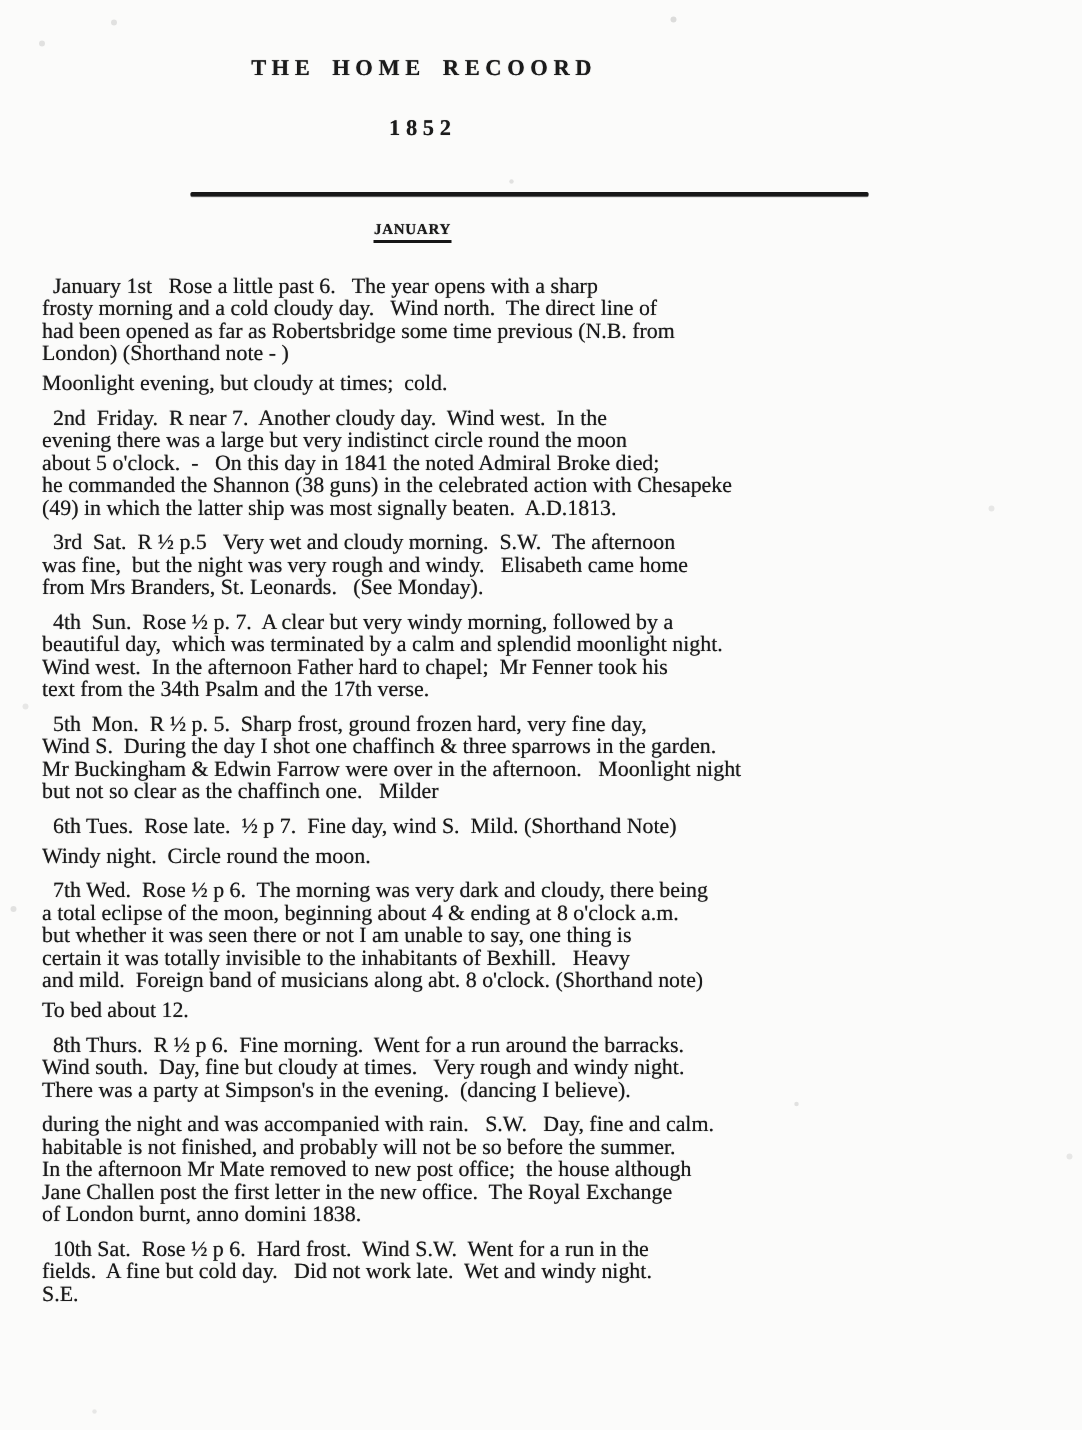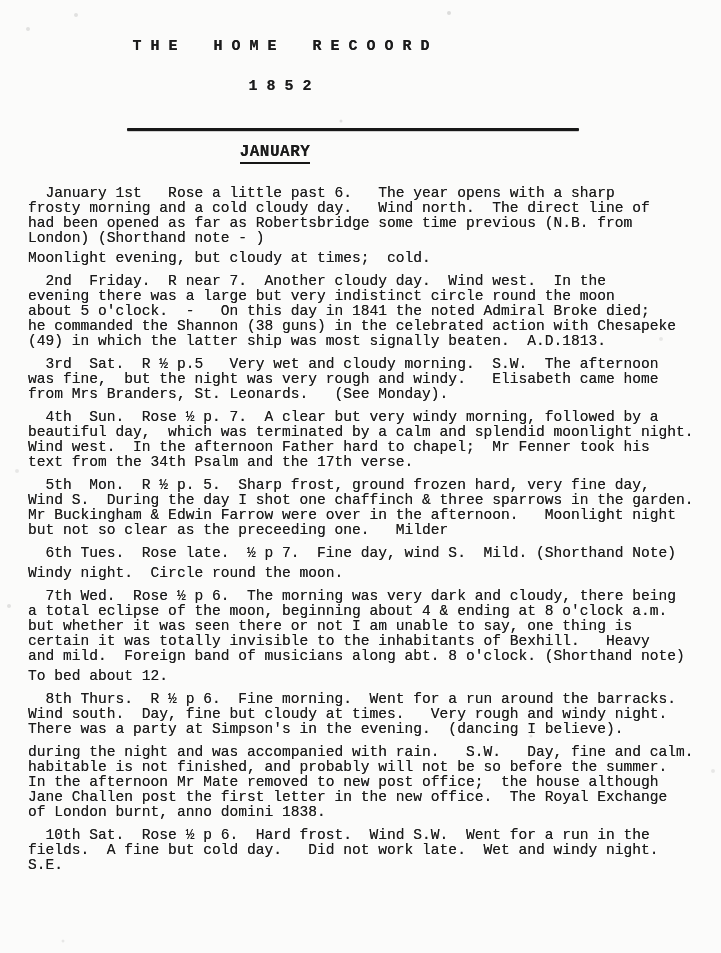--- a/index.html
+++ b/index.html
@@ -4,21 +4,21 @@
 <style>
   html, body { margin: 0; padding: 0; }
   body {
     width: 721px; height: 953px;
     background: #fbfbfa;
     overflow: hidden;
   }
   .page {
     position: relative;
     width: 602px; height: 953px;
-    font-family: Liberation Mono, monospace;
+    font-family: Liberation Serif, serif;
     color: var(--ink, #1b1b1b);
   }
   .header-title {
     padding-top: 38px;
     text-align: center;
     position: relative; left: -20px;
     font-weight: bold;
     font-size: 15px;
     white-space: pre;
     text-shadow: 0 0 0.6px rgba(15,15,15,0.75);
@@ -40,21 +40,21 @@
     box-shadow: 0 0.5px 0 rgba(0,0,0,0.35);
   }
   .month-row {
     margin-top: 12px;
     text-align: center;
   }
   .month-heading {
     display: inline-block;
     position: relative; left: -26px;
     font-weight: bold;
-    font-size: 16px;
+    font-size: 10px;
     letter-spacing: 0.5px;
     border-bottom: 2px solid #161616;
     padding-bottom: 1px;
     text-shadow: 0 0 0.6px rgba(15,15,15,0.8);
   }
   .entries {
     margin-top: 22px;
     padding-left: 28px;
     font-size: 14.6px;
     line-height: 15px;
@@ -118,21 +118,21 @@
       <div class="entry">
         <div class="line">  4th  Sun.  Rose ½ p. 7.  A clear but very windy morning, followed by a</div>
         <div class="line">beautiful day,  which was terminated by a calm and splendid moonlight night.</div>
         <div class="line">Wind west.  In the afternoon Father hard to chapel;  Mr Fenner took his</div>
         <div class="line">text from the 34th Psalm and the 17th verse.</div>
       </div>
       <div class="entry">
         <div class="line">  5th  Mon.  R ½ p. 5.  Sharp frost, ground frozen hard, very fine day,</div>
         <div class="line">Wind S.  During the day I shot one chaffinch &amp; three sparrows in the garden.</div>
         <div class="line">Mr Buckingham &amp; Edwin Farrow were over in the afternoon.   Moonlight night</div>
-        <div class="line">but not so clear as the preceeding one.   Milder</div>
+        <div class="line">but not so clear as the chaffinch one.   Milder</div>
       </div>
       <div class="entry">
         <div class="line">  6th Tues.  Rose late.  ½ p 7.  Fine day, wind S.  Mild. (Shorthand Note)</div>
         <div class="line note">Windy night.  Circle round the moon.</div>
       </div>
       <div class="entry">
         <div class="line">  7th Wed.  Rose ½ p 6.  The morning was very dark and cloudy, there being</div>
         <div class="line">a total eclipse of the moon, beginning about 4 &amp; ending at 8 o'clock a.m.</div>
         <div class="line">but whether it was seen there or not I am unable to say, one thing is</div>
         <div class="line">certain it was totally invisible to the inhabitants of Bexhill.   Heavy</div>

